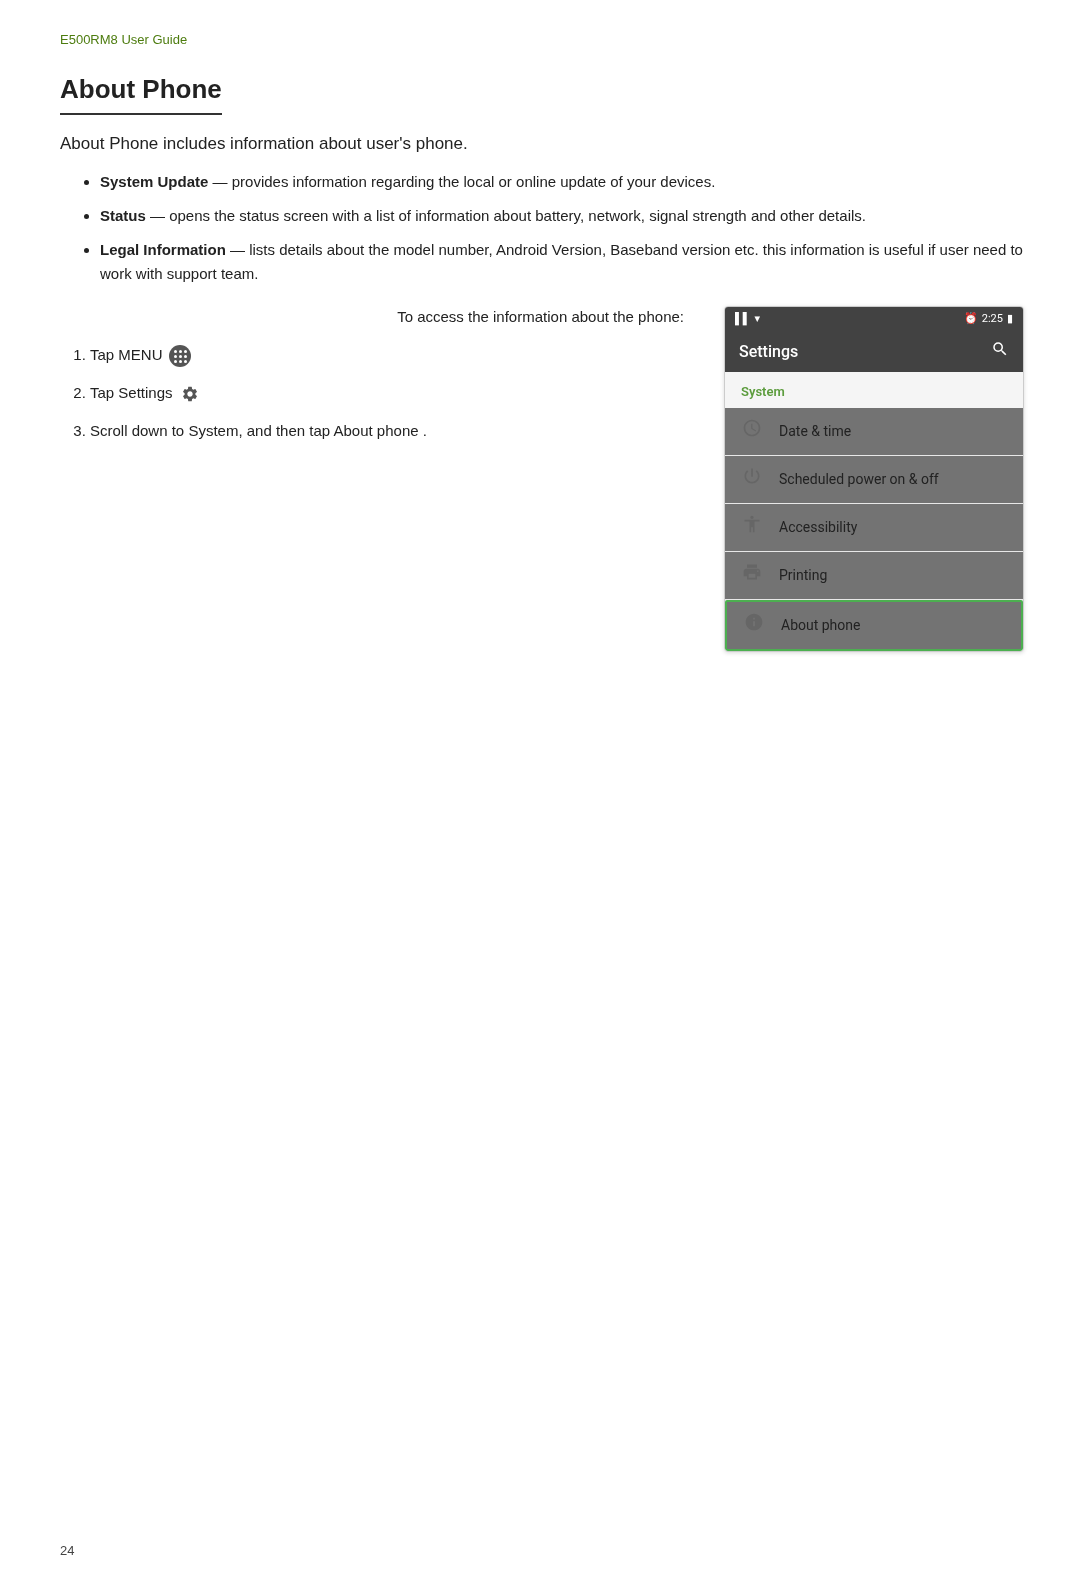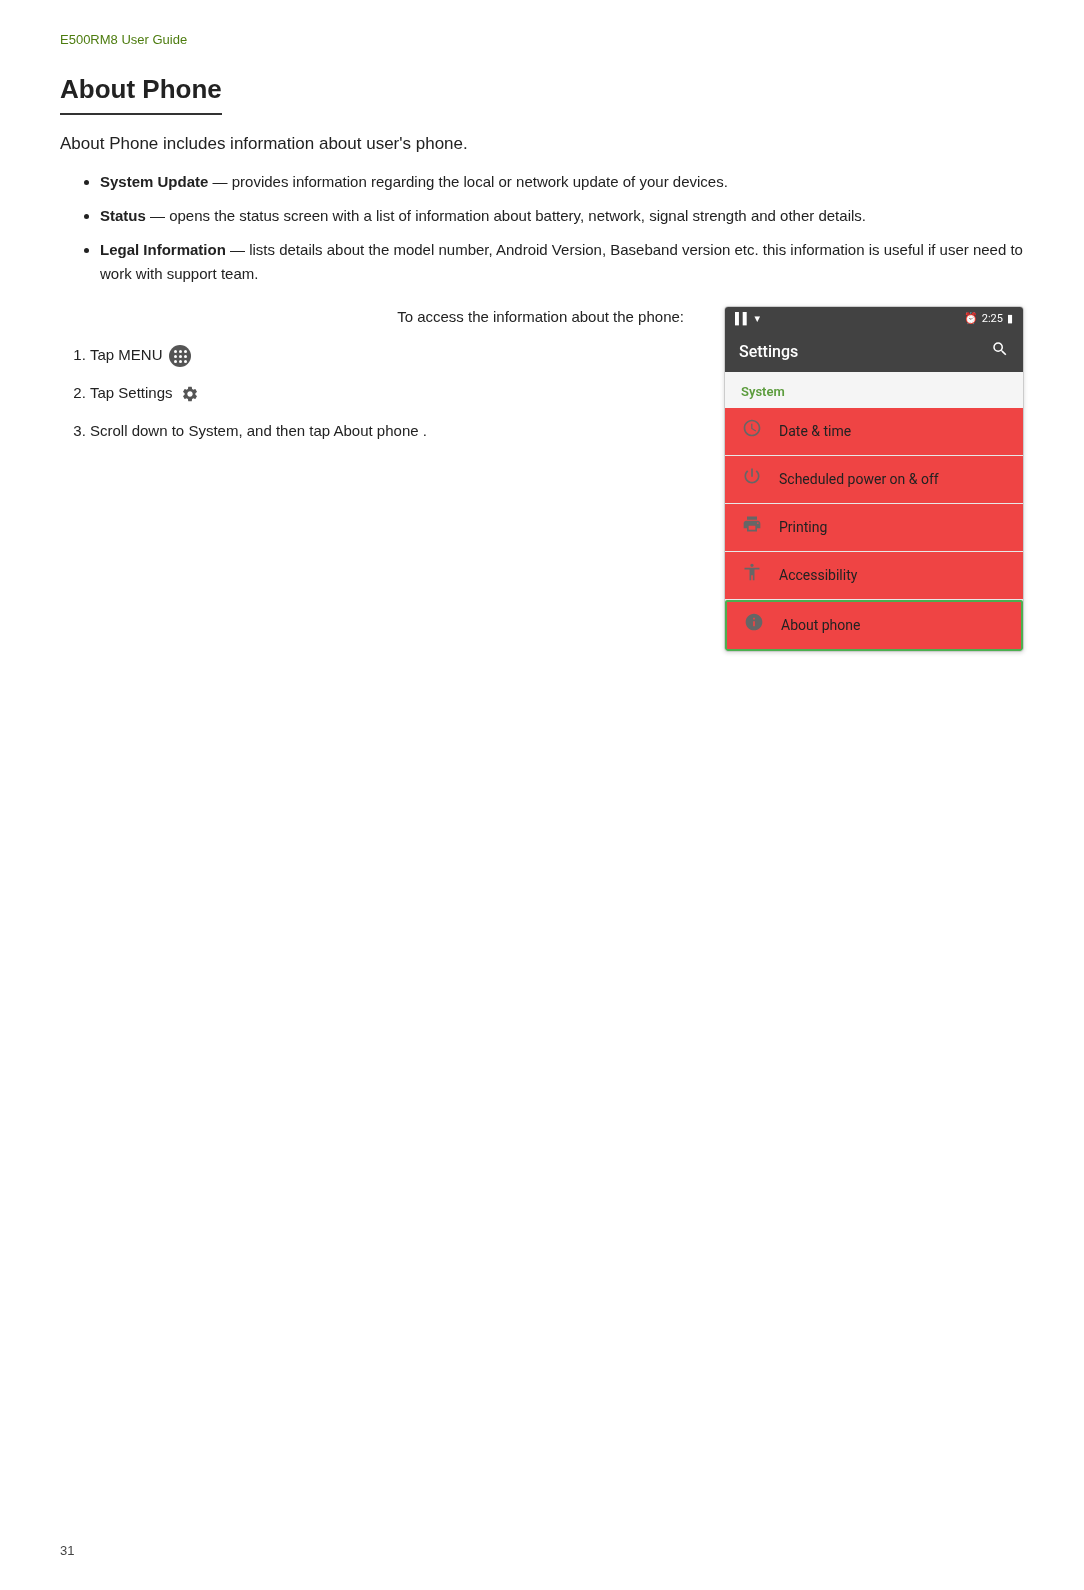--- a/index.html
+++ b/index.html
@@ -158,21 +158,21 @@
     .phone-section-header {
       color: #5c9c3d;
       font-size: 13px;
       font-weight: 600;
       padding: 10px 16px 6px 16px;
       background: #f5f5f5;
     }
     .phone-menu-item {
       display: flex;
       align-items: center;
-      background: #ef4444;
+      background: #737373;
       padding: 10px 16px;
       border-bottom: 1px solid #e8e8e8;
       gap: 16px;
     }
     .phone-menu-item.highlighted {
       border: 2px solid #4CAF50;
       border-radius: 2px;
     }
     .phone-menu-item .item-icon {
       width: 22px;
@@ -205,21 +205,21 @@
 
 <h1 class="page-title">About Phone</h1>
 
 
 <p class="intro-text">About Phone includes information about user's phone.</p>
 
 
 <ul class="bullet-list">
   <li>
     <span class="bold-term">System Update</span>
-    <span>— provides information regarding the local or network update of your devices.</span>
+    <span>— provides information regarding the local or online update of your devices.</span>
   </li>
   <li>
     <span class="bold-term">Status</span>
     <span>— opens the status screen with a list of information about battery, network, signal strength and other details.</span>
   </li>
   <li>
     <span class="bold-term">Legal Information</span>
     <span>— lists details about the model number, Android Version, Baseband version etc. this information is useful if user need to work with support team.</span>
   </li>
 </ul>
@@ -305,44 +305,44 @@
           <svg width="20" height="20" viewBox="0 0 24 24" fill="#666">
             <path d="M13 3h-2v10h2V3zm4.83 2.17l-1.42 1.42C17.99 7.86 19 9.81 19 12c0 3.87-3.13 7-7 7s-7-3.13-7-7c0-2.19 1.01-4.14 2.58-5.42L6.17 5.17C4.23 6.82 3 9.26 3 12c0 4.97 4.03 9 9 9s9-4.03 9-9c0-2.74-1.23-5.18-3.17-6.83z"></path>
           </svg>
         </span>
         <span class="item-label">Scheduled power on &amp; off</span>
       </div>
 
       <div class="phone-menu-item">
         <span class="item-icon">
           <svg width="20" height="20" viewBox="0 0 24 24" fill="#666">
+            <path d="M12 2c1.1 0 2 .9 2 2s-.9 2-2 2-2-.9-2-2 .9-2 2-2zm9 7h-6v13h-2v-6h-2v6H9V9H3V7h18v2z"></path>
+          </svg>
+        </span>
+        <span class="item-label">Accessibility</span>
+      </div>
+
+      <div class="phone-menu-item">
+        <span class="item-icon">
+          <svg width="20" height="20" viewBox="0 0 24 24" fill="#666">
             <path d="M19 8H5c-1.66 0-3 1.34-3 3v6h4v4h12v-4h4v-6c0-1.66-1.34-3-3-3zm-3 11H8v-5h8v5zm3-7c-.55 0-1-.45-1-1s.45-1 1-1 1 .45 1 1-.45 1-1 1zm-1-9H6v4h12V3z"></path>
           </svg>
         </span>
         <span class="item-label">Printing</span>
-      </div>
-
-      <div class="phone-menu-item">
-        <span class="item-icon">
-          <svg width="20" height="20" viewBox="0 0 24 24" fill="#666">
-            <path d="M12 2c1.1 0 2 .9 2 2s-.9 2-2 2-2-.9-2-2 .9-2 2-2zm9 7h-6v13h-2v-6h-2v6H9V9H3V7h18v2z"></path>
-          </svg>
-        </span>
-        <span class="item-label">Accessibility</span>
       </div>
 
       <div class="phone-menu-item highlighted">
         <span class="item-icon">
           <svg width="20" height="20" viewBox="0 0 24 24" fill="#666">
             <path d="M12 2C6.48 2 2 6.48 2 12s4.48 10 10 10 10-4.48 10-10S17.52 2 12 2zm1 15h-2v-6h2v6zm0-8h-2V7h2v2z"></path>
           </svg>
         </span>
         <span class="item-label">About phone</span>
       </div>
     </div>
   </div>
 </div>
 
 
-<div class="page-number">31</div>
+<div class="page-number">24</div>
 
 
 
 
 </body></html>

